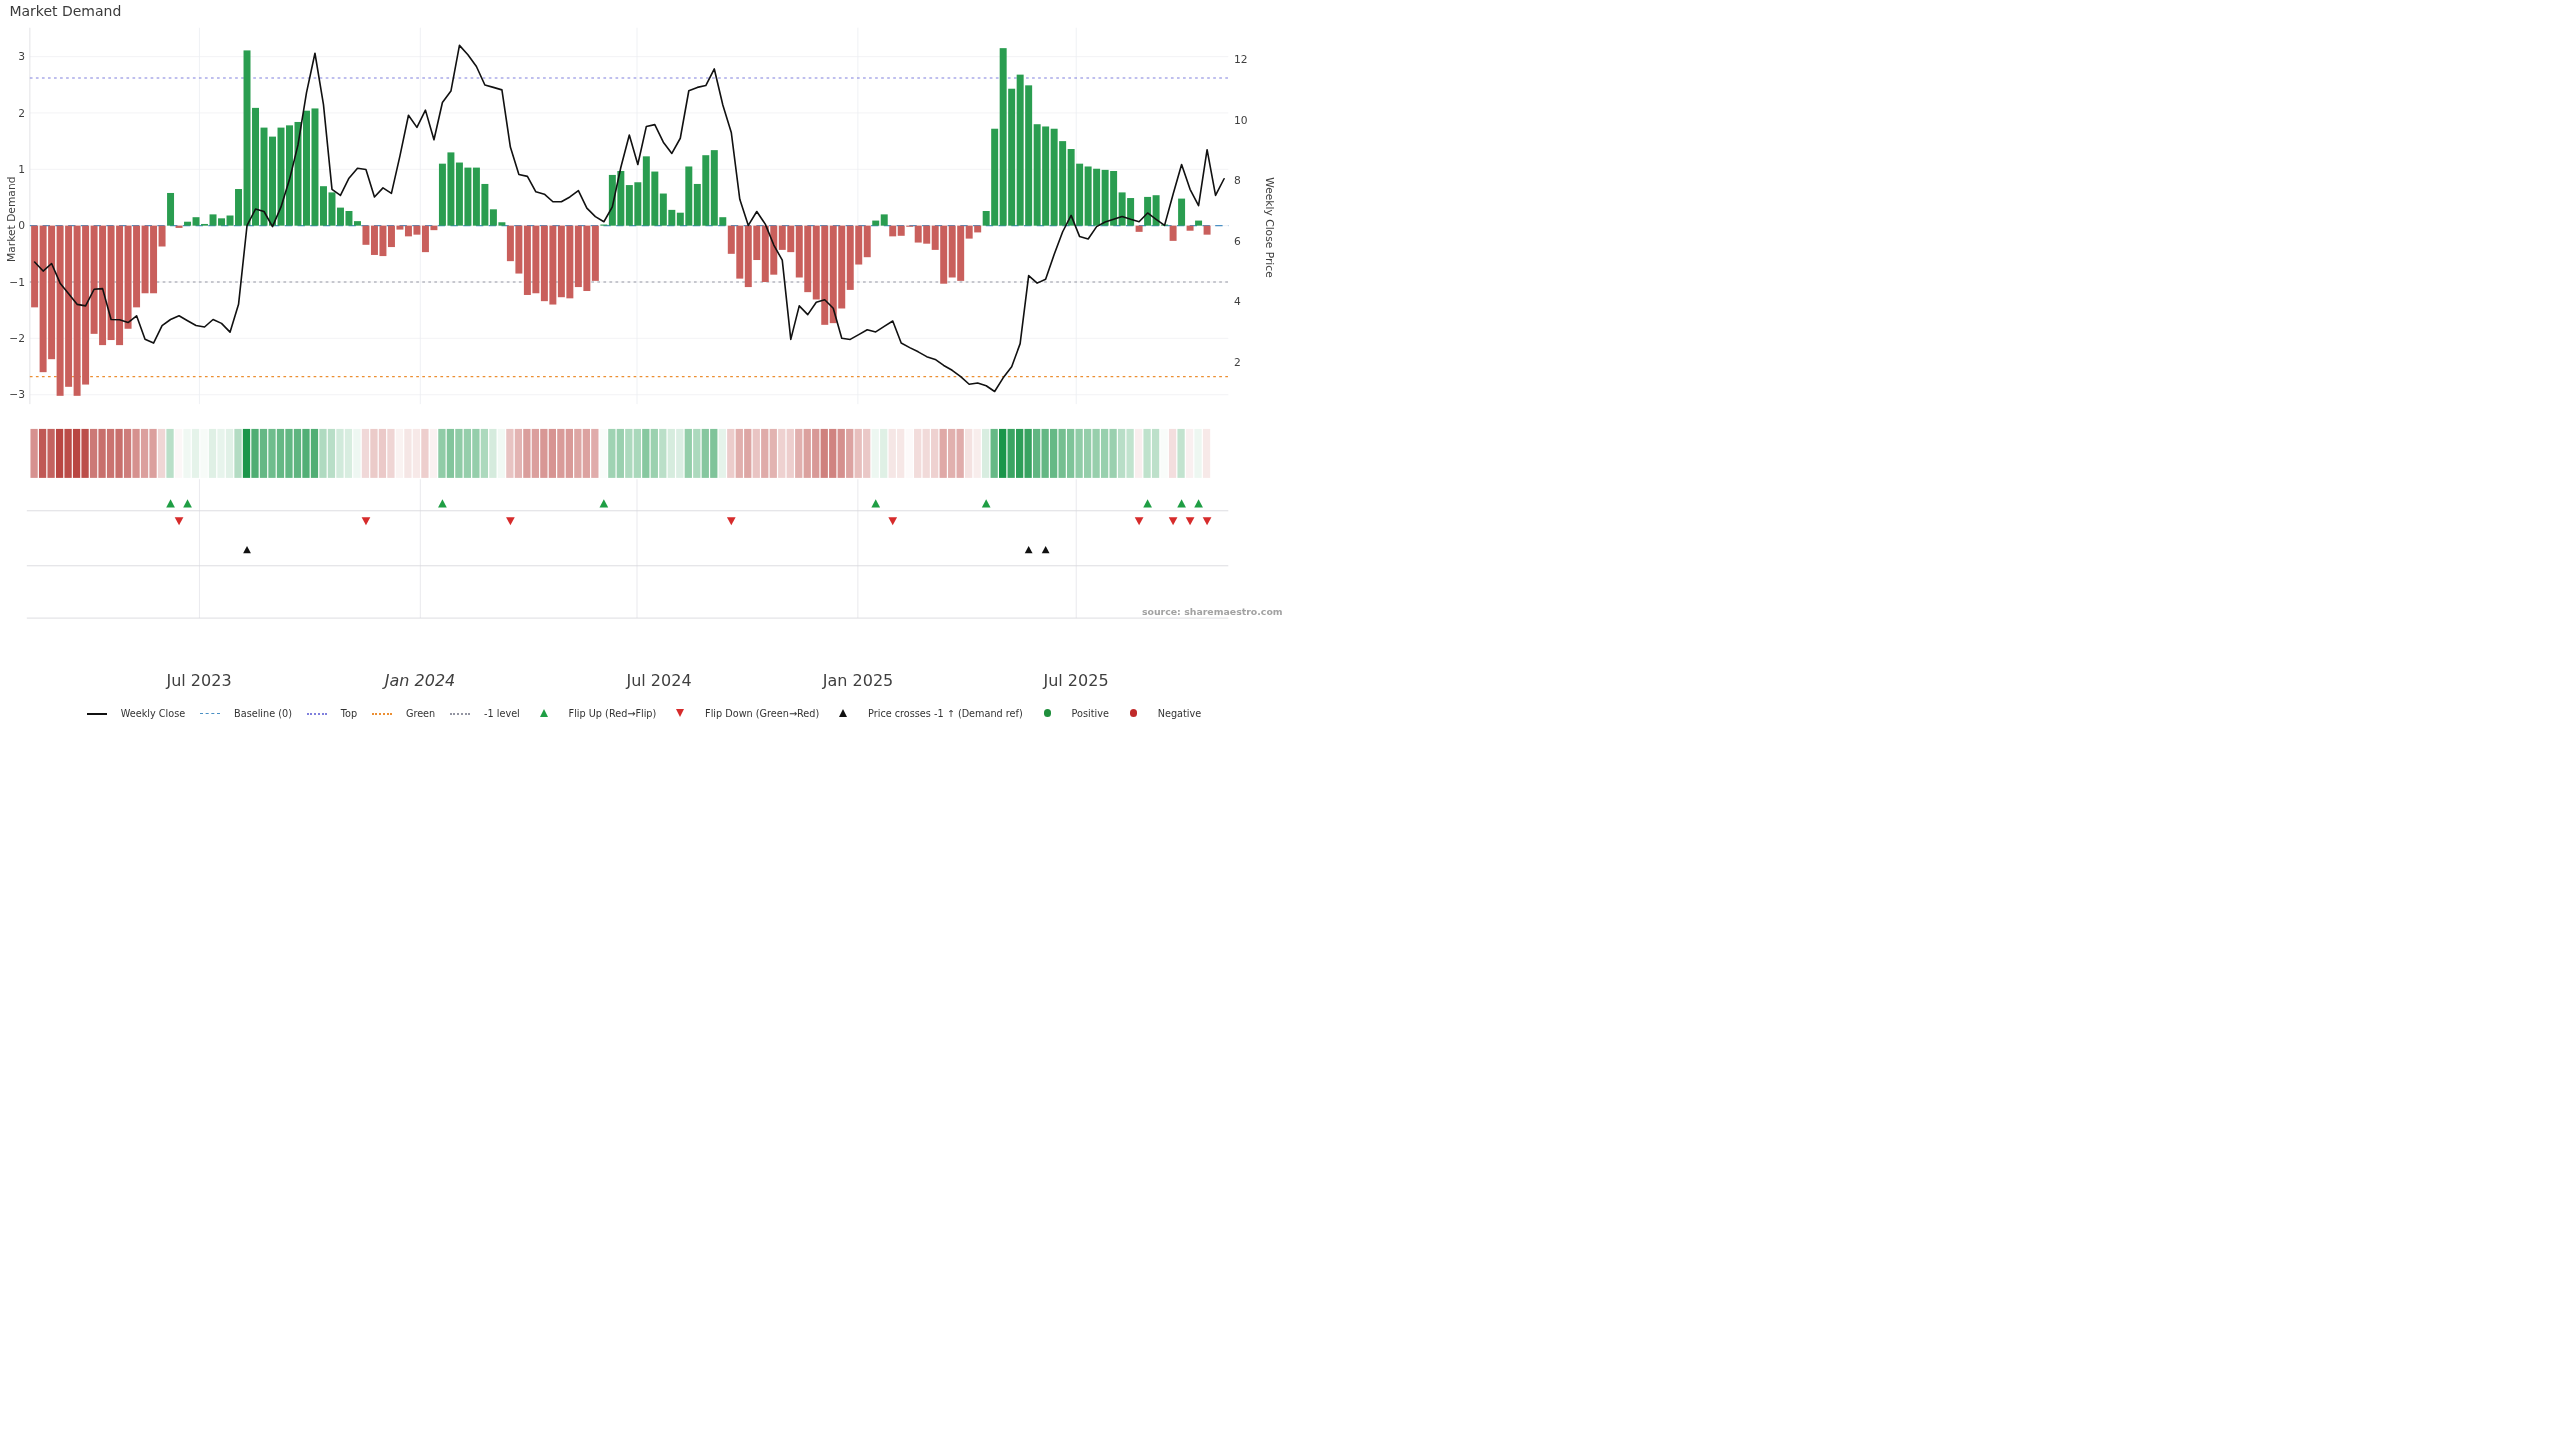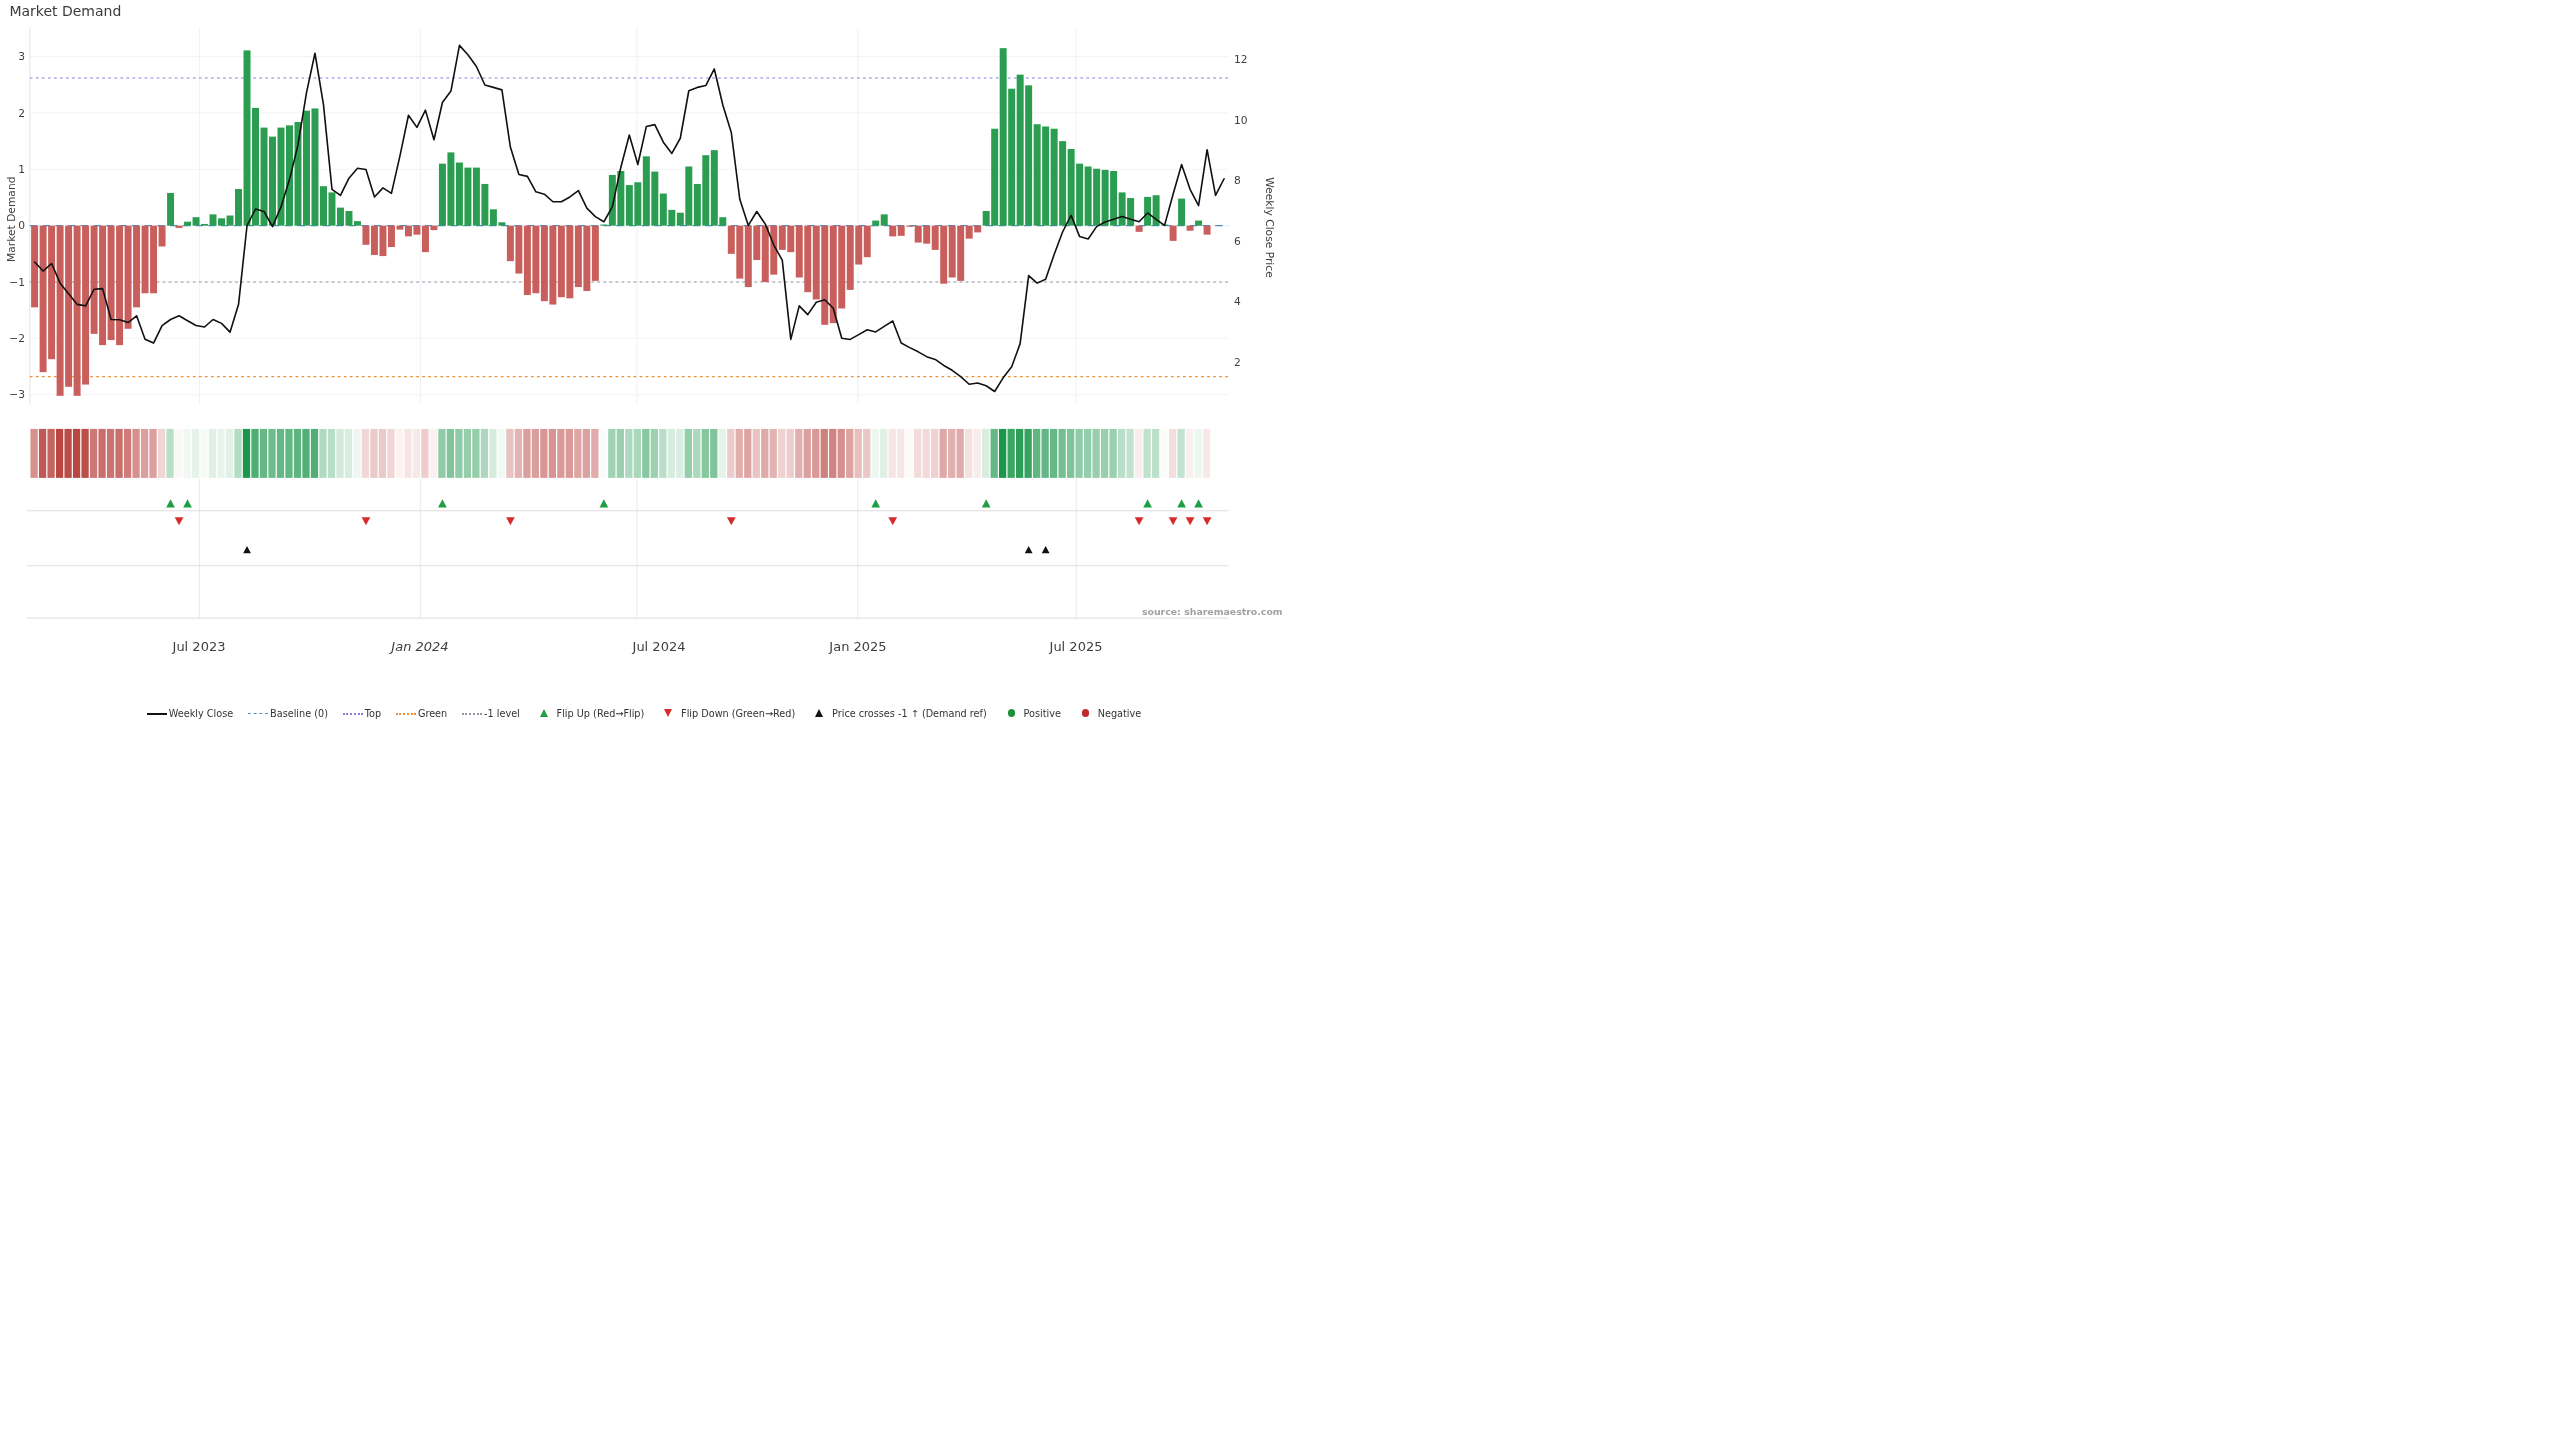--- a/index.html
+++ b/index.html
@@ -2,27 +2,27 @@
 <html style="font-size:10.7px"><head>
 <meta charset="utf-8">
 <style>
   html,body{margin:0;padding:0;background:#ffffff;}
   body{width:1288px;height:725px;position:relative;font-family:"DejaVu Sans","Liberation Sans",sans-serif;overflow:hidden;}
   .page-title{position:absolute;left:9.4px;top:2.7px;font-size:14px;color:#3b3b3b;}
   #chart-wrap{position:absolute;left:0;top:0;width:1288px;height:725px;}
   #chart-svg{position:absolute;left:0;top:0;}
   .ytick{position:absolute;font-size:10.7px;color:#3f3f3f;transform:translateY(-50%);}
   .ytick.left{width:23px;text-align:right;}
-  .xtick{position:absolute;font-size:13px;color:#3f3f3f;transform:translateX(-50%);}
+  .xtick{position:absolute;font-size:16px;color:#3f3f3f;transform:translateX(-50%);margin-top:32px;}
   .axis-title{position:absolute;font-size:10.7px;color:#3f3f3f;white-space:nowrap;}
   .axis-title.left{left:-29.5px;top:215px;transform:rotate(-90deg);transform-origin:center;width:81px;text-align:center;margin-left:0;}
   .axis-title.right{right:-35px;top:221px;transform:rotate(90deg);transform-origin:center;width:107px;text-align:center;}
   .src{position:absolute;right:5.4px;top:606px;font-size:9.4px;color:#a2a2a2;font-weight:bold;}
   .legend{position:absolute;left:0;top:708px;width:1288px;display:flex;justify-content:center;align-items:center;gap:14.8px;}
-  .legend-item{display:flex;align-items:center;gap:2px;font-size:9.7px;color:#333;white-space:nowrap;}
+  .legend-item{display:flex;align-items:center;gap:14px;font-size:9.7px;color:#333;white-space:nowrap;}
   .sw{display:inline-block;position:relative;width:20px;height:9.4px;flex:0 0 auto;}
   .sw .ln{position:absolute;left:0;right:0;top:4px;height:0;}
   .tri{width:0;height:0;display:inline-block;position:absolute;left:5.4px;top:0.7px;}
   .dotc{width:7.4px;height:7.4px;border-radius:50%;position:absolute;left:6px;top:0.7px;}
 </style>
 </head>
 <body>
 
 <div id="chart-wrap">
   <div class="page-title">Market Demand</div>

